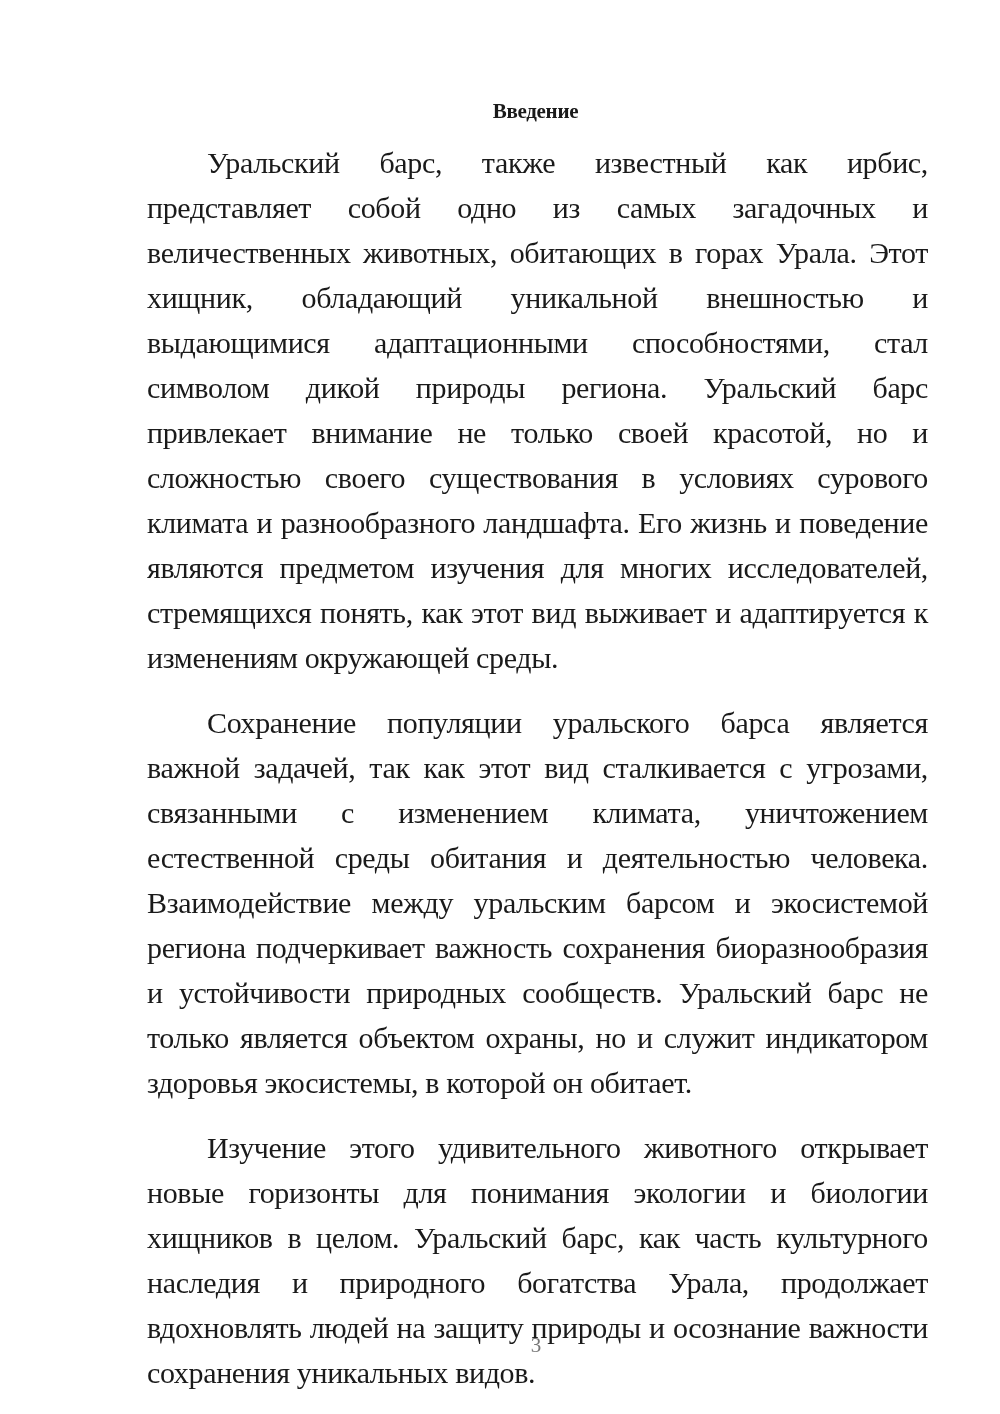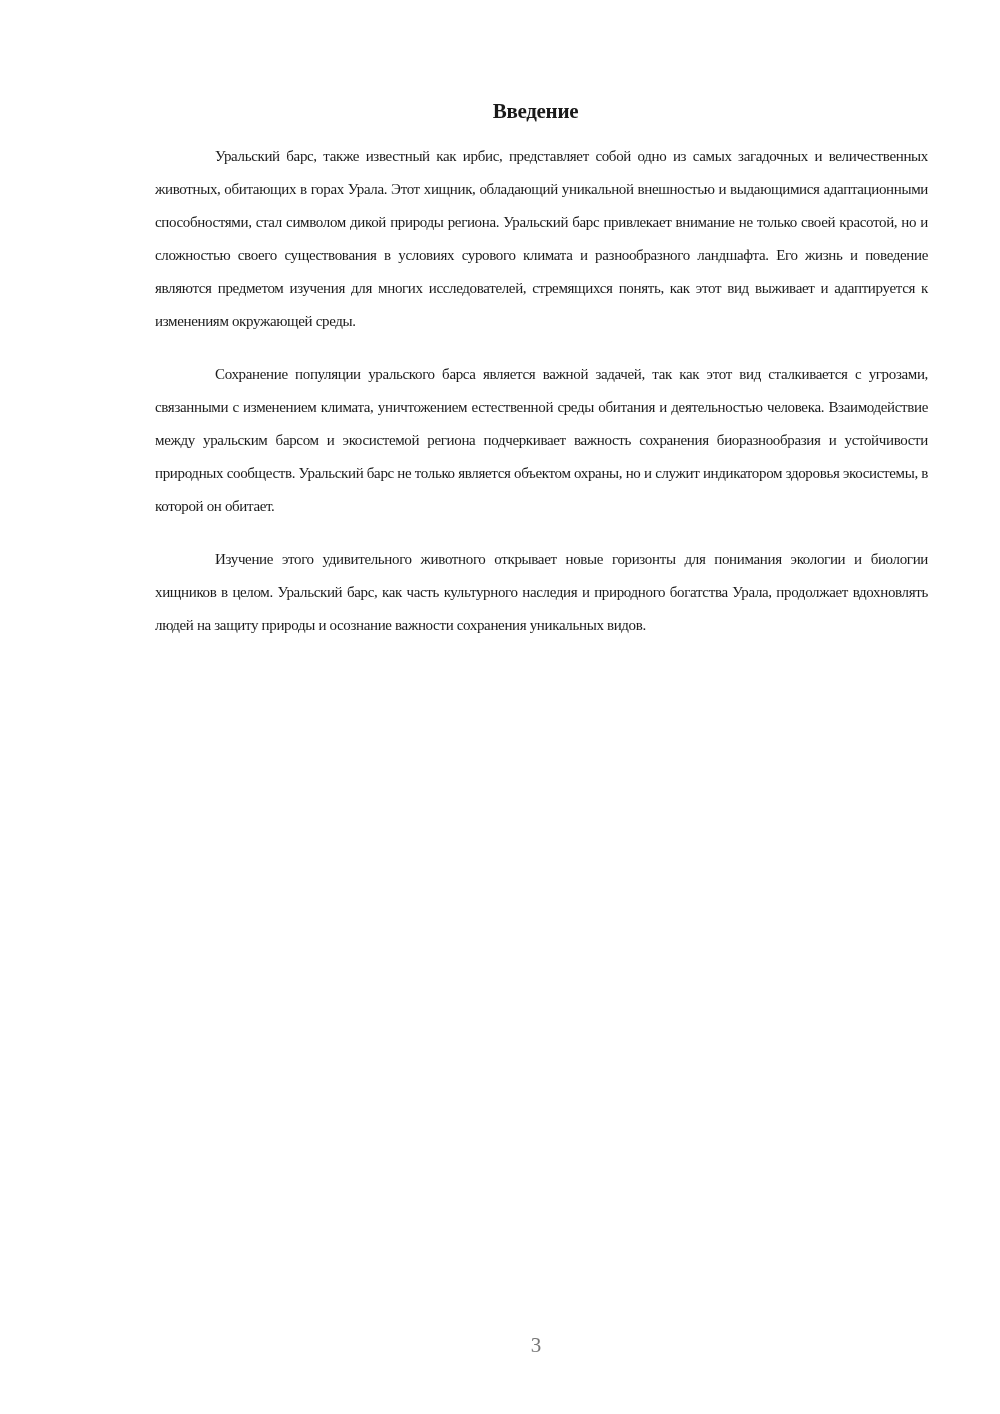--- a/index.html
+++ b/index.html
@@ -30,23 +30,23 @@
     }
     .title {
       text-align: center;
       font-weight: bold;
       font-size: 21px;
       line-height: 30px;
       margin: 0 0 14px 0;
       letter-spacing: -0.3px;
     }
     .para {
-      margin: 0 0 20px 12px;
-      font-size: 15px;
-      line-height: 33px;
+      margin: 0 0 20px 4px;
+      font-size: 30px;
+      line-height: 45px;
       text-align: justify;
       text-indent: 60px;
       letter-spacing: -0.35px;
       word-spacing: 0px;
     }
     .page-number {
       position: absolute;
       left: 0;
       width: 1072px;
       top: 1333px;

